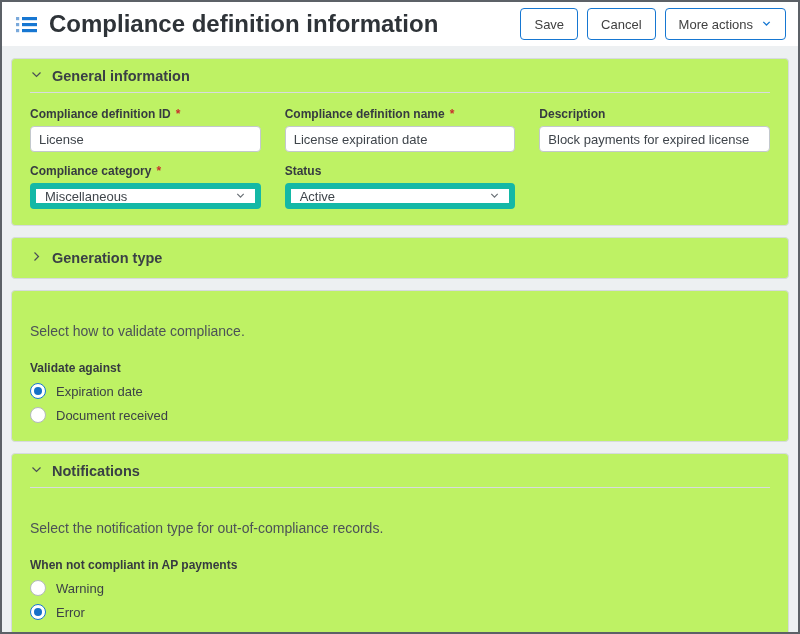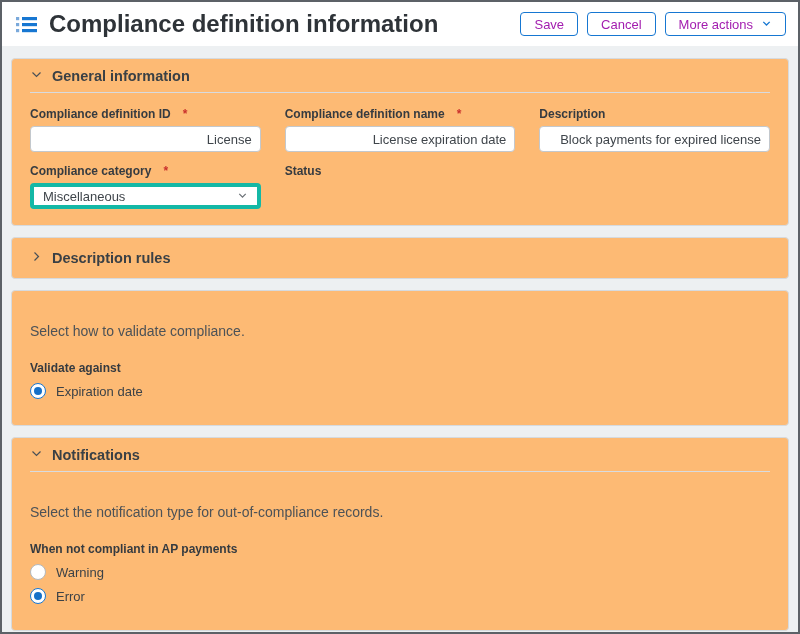--- a/index.html
+++ b/index.html
@@ -21,44 +21,44 @@
   .title-icon { display: flex; align-items: center; flex: 0 0 auto; }
   .page-title {
     font-size: 24px;
     font-weight: bold;
     color: #2e3338;
     margin-left: 11px;
     white-space: nowrap;
   }
   .header-spacer { flex: 1; }
   .btn {
-    height: 24px;
+    height: 32px;
     padding: 0 13px;
     border: 1px solid #1677d2;
     border-radius: 4px;
     background: #ffffff;
-    color: #a21caf;
+    color: #404040;
     font-size: 13px;
     font-family: "Liberation Sans", sans-serif;
     display: inline-flex;
     align-items: center;
     gap: 8px;
     margin-left: 9px;
     cursor: pointer;
     white-space: nowrap;
   }
   
   .main {
     padding: 12px 9px;
     display: flex;
     flex-direction: column;
     gap: 11px;
   }
   .card {
-    background: #fdba74;
+    background: #bef264;
     border: 1px solid #d6dade;
     border-radius: 4px;
     padding: 0 18px;
   }
   .section-header {
     display: flex;
     align-items: center;
     gap: 9px;
     height: 34px;
     cursor: pointer;
@@ -77,57 +77,56 @@
     column-gap: 24px;
     row-gap: 12px;
     margin: 14px 0 16px;
   }
   .field-label {
     font-size: 12px;
     font-weight: bold;
     color: #363b40;
     margin-bottom: 5px;
     display: flex;
-    gap: 12px;
+    gap: 5px;
     align-items: flex-start;
   }
   .req-star { color: #c9302c; font-size: 12px; }
   .text-input {
     width: 100%;
     height: 26px;
     border: 1px solid #c3c8cd;
     border-radius: 4px;
     padding: 0 8px;
     font-size: 13px;
     color: #3f454b;
     font-family: "Liberation Sans", sans-serif;
     background: #fff;
-    text-align: right;
   }
   .select-input {
     width: 100%;
     height: 26px;
-    border: 4px solid #14b8a6;
+    border: 6px solid #14b8a6;
     border-radius: 4px;
     padding: 0 9px;
     font-size: 13px;
     color: #3f454b;
     background: #fff;
     display: flex;
     align-items: center;
     justify-content: space-between;
     cursor: pointer;
   }
   
   .section-desc {
     font-size: 14px;
     color: #4c5257;
     margin: 32px 0 22px;
   }
-  .radio-group { padding-bottom: 18px; }
+  .radio-group { padding-bottom: 10px; }
   .radio-group-label {
     font-size: 12px;
     font-weight: bold;
     color: #363b40;
     margin-bottom: 8px;
   }
   .radio-option {
     display: flex;
     align-items: center;
     gap: 10px;
@@ -230,43 +229,55 @@
             <svg width="11" height="11" viewBox="0 0 12 12">
                 <polyline points="2.5,4.2 6,7.7 9.5,4.2" fill="none" stroke="#6a7076" stroke-width="1.3"></polyline>
               </svg>
           </span>
         </div>
       </div>
       <div>
         <div class="field-label">
           <span>Status</span>
         </div>
+        <div class="select-input">
+          <span>Active</span>
+          <span>
+            <svg width="11" height="11" viewBox="0 0 12 12">
+                <polyline points="2.5,4.2 6,7.7 9.5,4.2" fill="none" stroke="#6a7076" stroke-width="1.3"></polyline>
+              </svg>
+          </span>
+        </div>
       </div>
       <div></div>
     </div>
   </div>
 
   <div class="card collapsed">
     <div class="section-header">
       <span>
         <svg width="13" height="13" viewBox="0 0 13 13">
             <polyline points="4.5,2.5 8.5,6.5 4.5,10.5" fill="none" stroke="#4a5056" stroke-width="1.2"></polyline>
           </svg>
       </span>
-      <span class="section-title">Description rules</span>
+      <span class="section-title">Generation type</span>
     </div>
   </div>
 
   <div class="card">
     <p class="section-desc">Select how to validate compliance.</p>
     <div class="radio-group">
       <div class="radio-group-label">Validate against</div>
       <div class="radio-option">
         <span class="radio checked"></span>
         <span class="radio-label">Expiration date</span>
+      </div>
+      <div class="radio-option">
+        <span class="radio"></span>
+        <span class="radio-label">Document received</span>
       </div>
     </div>
   </div>
 
   <div class="card">
     <div class="section-header divided">
       <span>
         <svg width="13" height="13" viewBox="0 0 13 13">
             <polyline points="2.5,4.5 6.5,8.5 10.5,4.5" fill="none" stroke="#4a5056" stroke-width="1.2"></polyline>
           </svg>

